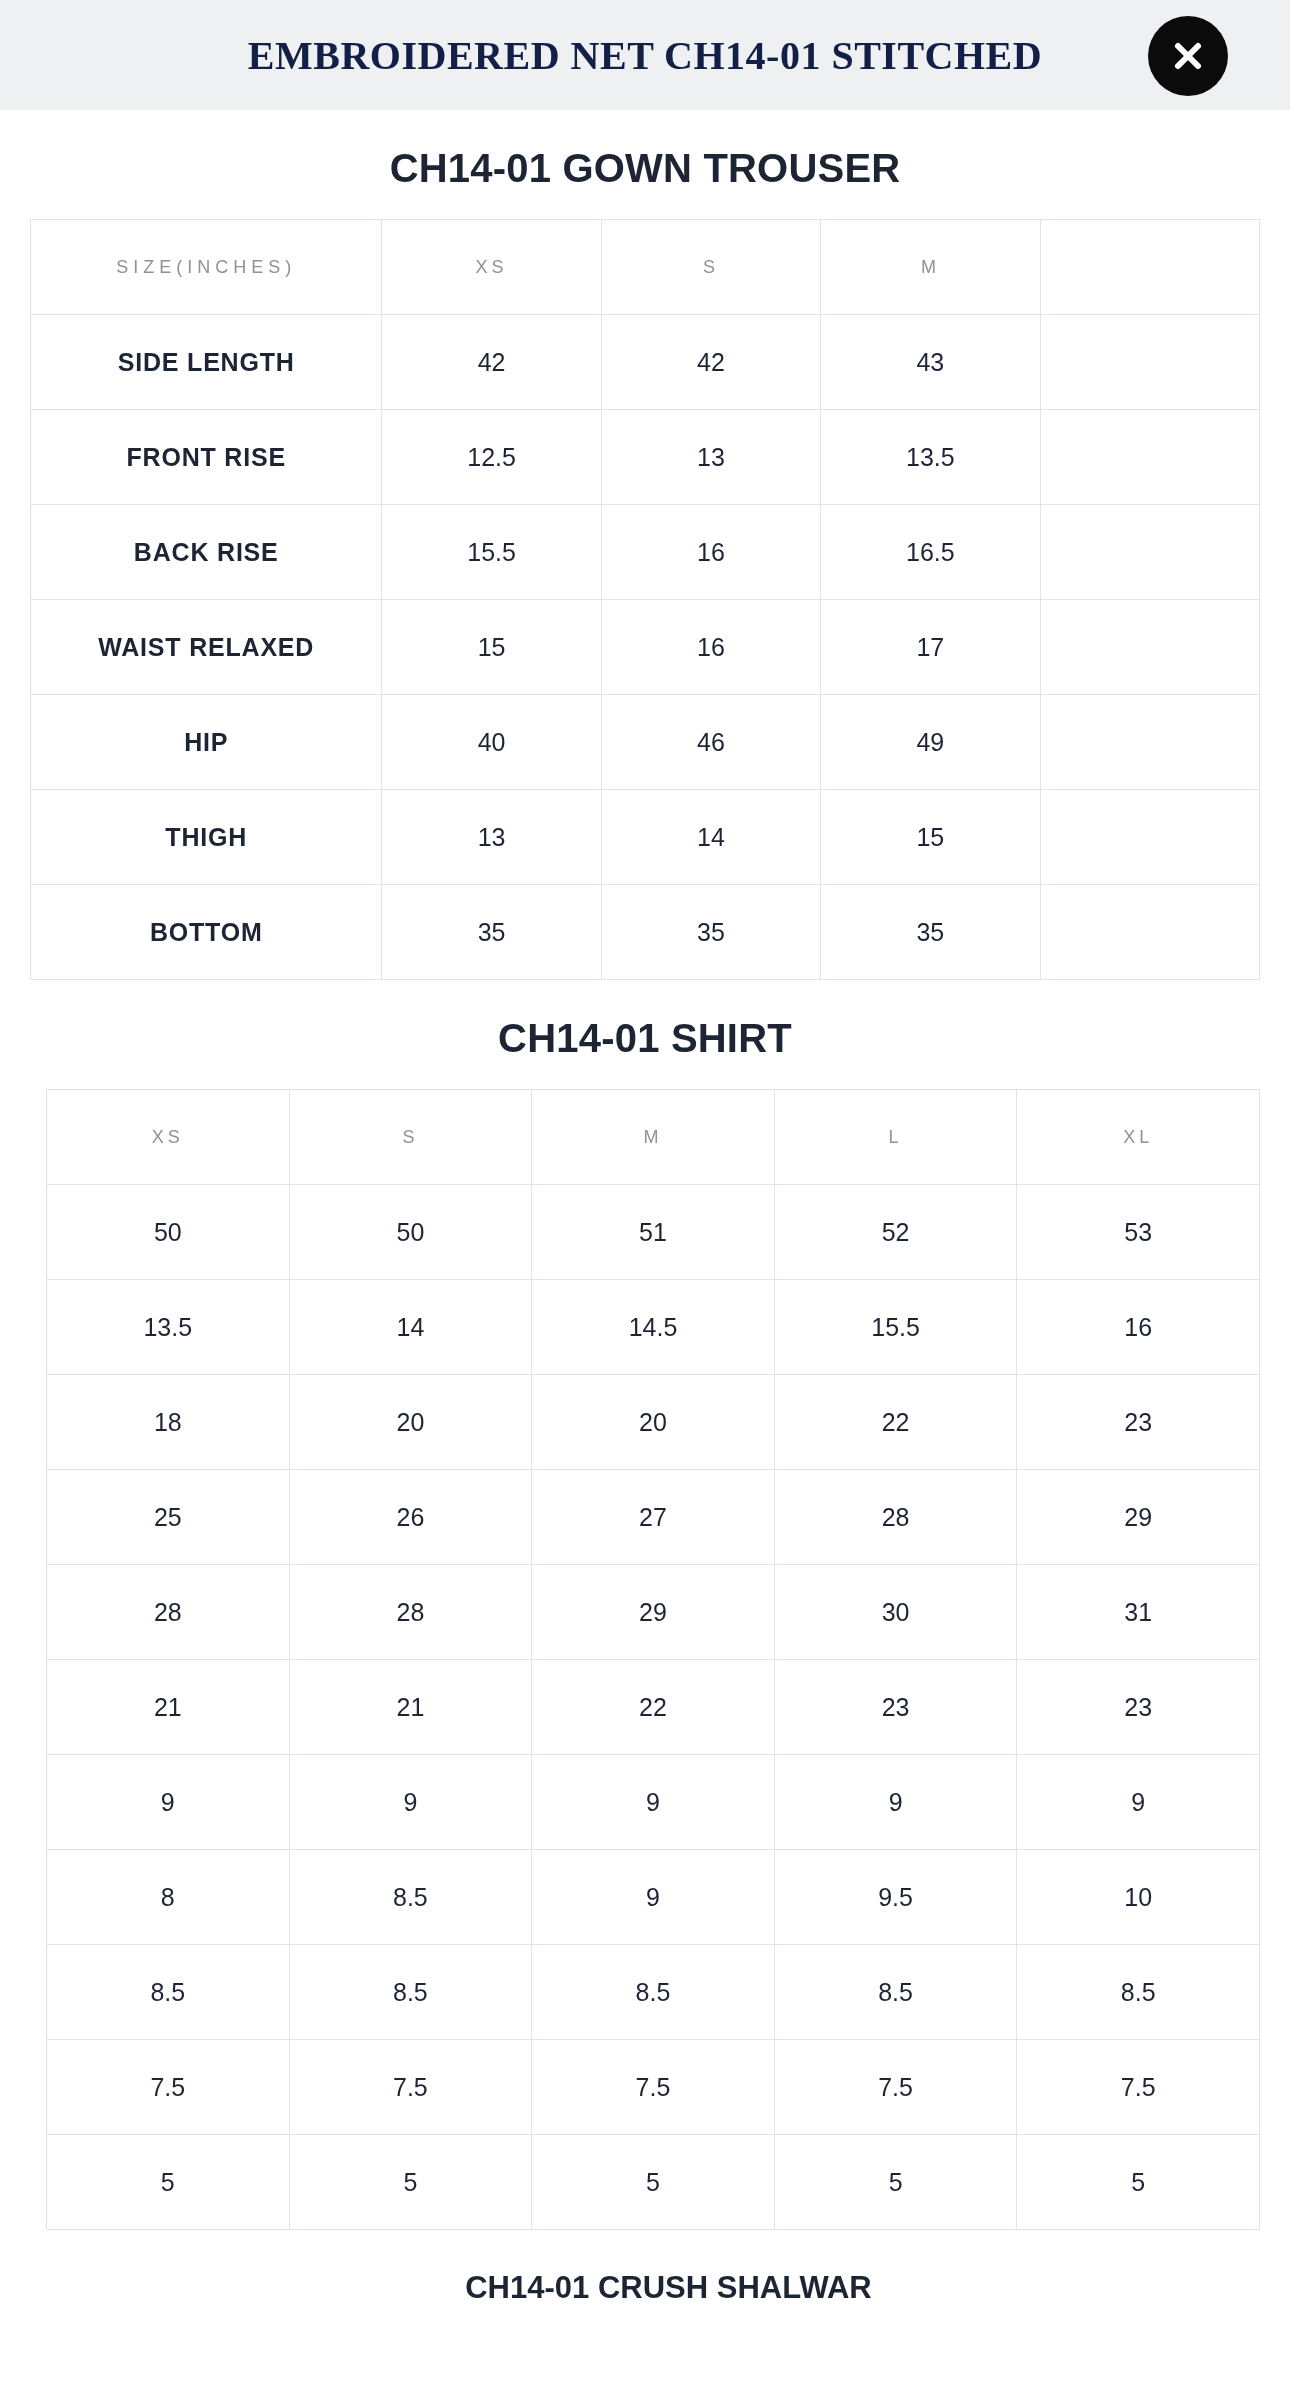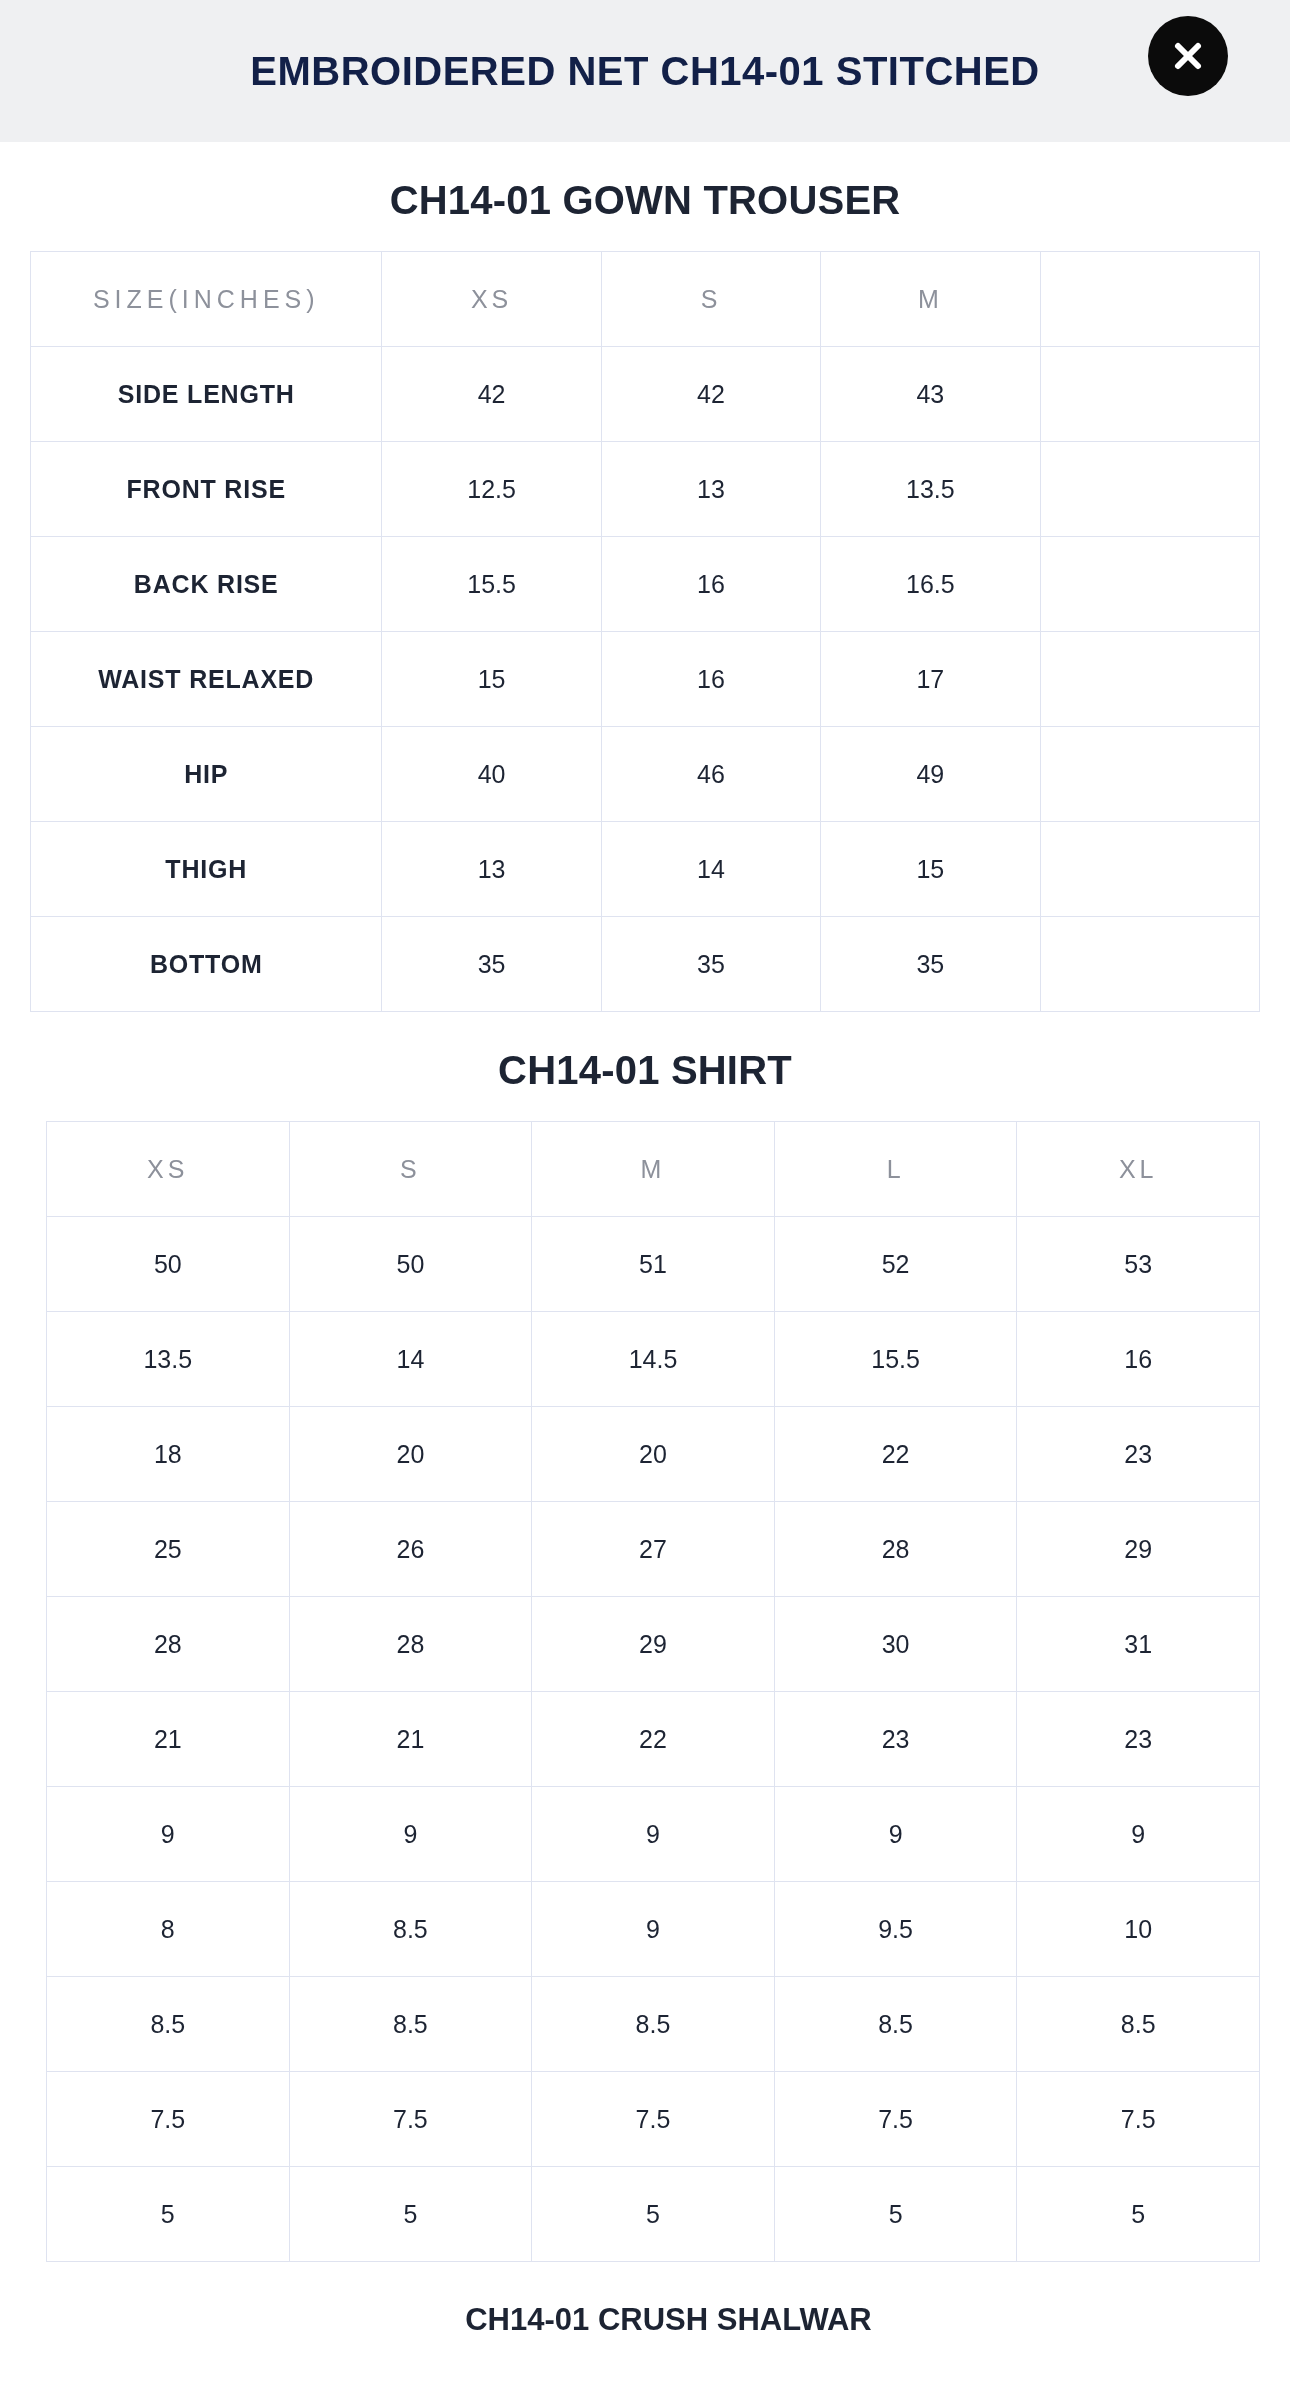--- a/index.html
+++ b/index.html
@@ -12,27 +12,28 @@
     height: 2383px;
     font-family: "Liberation Sans", sans-serif;
     color: #1d2433;
     overflow: hidden;
     position: relative;
   }
 
   
   .modal-header {
     position: relative;
-    height: 142px;
+    height: 110px;
     background: #eff0f2;
     display: flex;
     align-items: center;
     justify-content: center;
     box-sizing: border-box;
     padding: 0 60px;
+    font-family: Liberation Serif, serif;
   }
   .modal-title {
     font-size: 40px;
     font-weight: bold;
     letter-spacing: 0.5px;
     color: #122048;
     text-align: center;
     white-space: nowrap;
     overflow: hidden;
   }
@@ -84,21 +85,21 @@
     font-size: 25px;
     font-weight: normal;
     color: #1d2433;
     padding: 0 6px;
     box-sizing: border-box;
   }
   table.size-table thead th {
     color: #8d919b;
     font-weight: normal;
     letter-spacing: 4px;
-    font-size: 25px;
+    font-size: 18px;
   }
   table.size-table thead th.label-head {
     letter-spacing: 5px;
     text-align: center;
   }
   table.size-table td.row-label {
     font-weight: bold;
     letter-spacing: 0.8px;
     font-size: 25px;
   }

